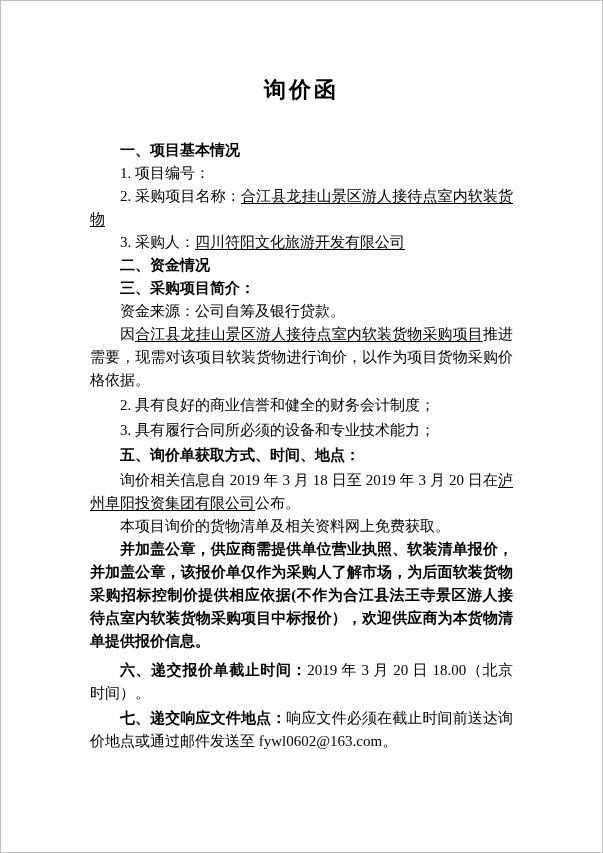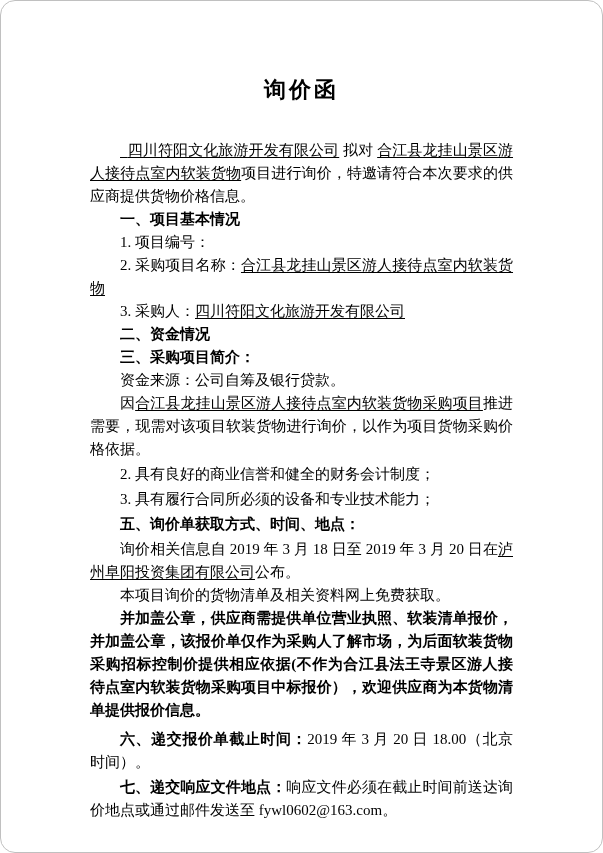--- a/index.html
+++ b/index.html
@@ -1,15 +1,15 @@
 <!DOCTYPE html>
 <html><head>
 <meta charset="utf-8">
 <style>
-  * { box-sizing: border-box; border-radius: 15px; }
+  * { box-sizing: border-box; }
   html, body { margin: 0; padding: 0; }
   body {
     width: 603px;
     height: 853px;
     background: #ffffff;
     border: 1px solid #c0c0c0;
     font-family: "Liberation Serif", "DejaVu Serif", serif;
     color: #000000;
     overflow: hidden;
   }
@@ -38,21 +38,20 @@
   .mt4 { margin-top: 4px; }
   .mt6 { margin-top: 6px; }
 </style>
 </head>
 <body>
 
 <div class="page">
 
   <h1 class="title">询价函</h1>
 
-  <p class="p indent"><span class="u">&nbsp;&nbsp;</span><span class="u">四川符阳文化旅游开发有限公司</span><span> 拟对 </span><span class="u">合江县龙挂山景区游人接待点室内软装货物</span><span>项目进行询价，特邀请符合本次要求的供应商提供货物价格信息。</span></p>
 
   <p class="p indent bold">一、项目基本情况</p>
   <p class="p indent">1. 项目编号：</p>
   <p class="p indent"><span>2. 采购项目名称：</span><span class="u">合江县龙挂山景区游人接待点室内软装货物</span></p>
   <p class="p indent"><span>3. 采购人：</span><span class="u">四川符阳文化旅游开发有限公司</span></p>
 
   <p class="p indent bold">二、资金情况</p>
   <p class="p indent bold">三、采购项目简介：</p>
 
   <p class="p indent">资金来源：公司自筹及银行贷款。</p>

